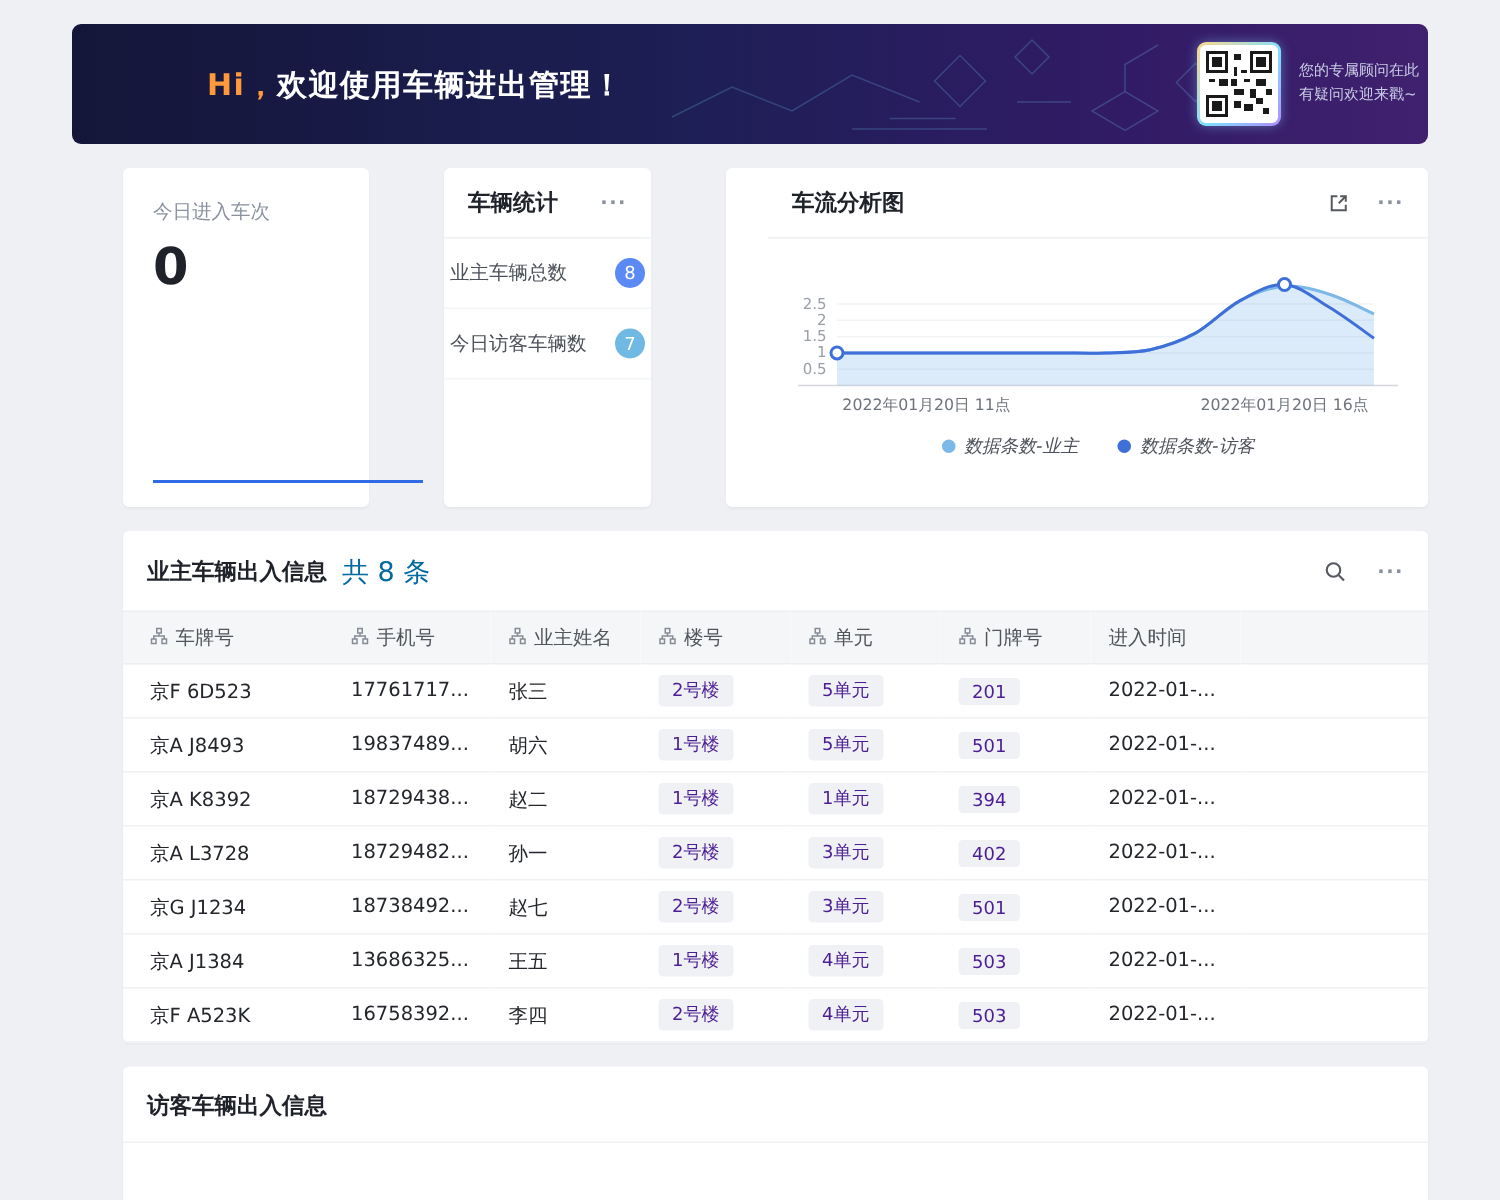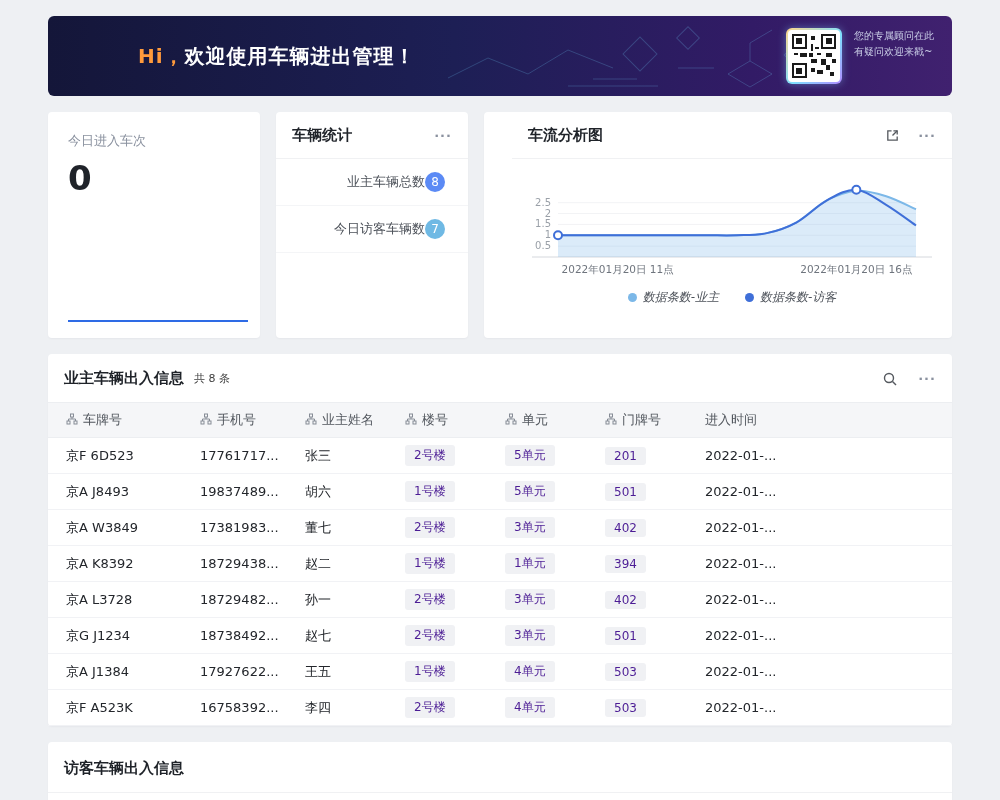--- a/index.html
+++ b/index.html
@@ -13,53 +13,53 @@
 
   
   .banner {
     position: relative; height: 80px; border-radius: 6px; overflow: hidden;
     background: linear-gradient(90deg, #141639 0%, #1d1f55 45%, #321b66 78%, #40216f 100%);
     display: flex; align-items: center; color: #fff;
   }
   .banner-deco { position: absolute; left: 42%; top: 0; height: 80px; width: 420px; }
   .banner-title { margin-left: 90px; font-size: 20px; font-weight: bold; letter-spacing: 1px; z-index: 1; }
   .banner-title .hi { color: #ff9a3c; }
-  .banner-right { position: absolute; right: 18px; top: 50%; transform: translateY(-50%); display: flex; align-items: flex-start; gap: 12px; z-index: 1; }
+  .banner-right { position: absolute; right: 6px; top: 50%; transform: translateY(-50%); display: flex; align-items: center; gap: 12px; z-index: 1; }
   .qr-frame { padding: 2px; border-radius: 6px; background: linear-gradient(135deg, #ffd78a, #7ee0ff 55%, #b08cff); box-shadow: 0 0 8px rgba(130,200,255,.45); }
   .qr { width: 52px; height: 52px; background: #fff; border-radius: 4px; padding: 4px; display: block; }
   .qr-caption { font-size: 10px; color: #c9cde6; line-height: 1.6; }
 
   
   .cards-row { display: flex; gap: 16px; margin-top: 16px; height: 226px; }
-  .card { background: #fff; border-radius: 4px; box-shadow: 0 1px 2px rgba(31,35,41,.04); }
+  .card { background: #fff; border-radius: 4px; box-shadow: 0 1px 2px rgba(31,35,41,.04); margin-left: 34px; }
 
   .stat-card { width: 216px; padding: 20px; position: relative; }
   .stat-label { color: #8a919f; font-size: 13px; }
   .stat-value { font-size: 34px; font-weight: 600; margin-top: 8px; }
   .stat-underline { position: absolute; left: 20px; bottom: 16px; width: 180px; height: 2px; background: #2e6be5; }
 
   .list-card { width: 196px; }
   .card-header { display: flex; justify-content: space-between; align-items: center; padding: 14px 16px 13px; border-bottom: 1px solid #f0f1f3; }
   .card-title { font-weight: bold; font-size: 15px; color: #1f2329; }
   .more-icon { color: #8a919f; font-weight: bold; letter-spacing: 1px; cursor: pointer; font-size: 13px; }
-  .list-row { display: flex; justify-content: flex-end; align-items: center; padding: 13px 23px; border-bottom: 1px solid #f4f5f7; font-size: 13px; color: #4c5159; }
+  .list-row { display: flex; justify-content: space-between; align-items: center; padding: 13px 4px; border-bottom: 1px solid #f4f5f7; font-size: 13px; color: #4c5159; }
   .badge { min-width: 20px; height: 20px; border-radius: 50%; color: #fff; font-size: 12px; display: inline-flex; align-items: center; justify-content: center; }
 
   .chart-card { flex: 1; padding-left: 28px; }
   .chart-icons { display: flex; align-items: center; gap: 18px; }
   .icon-btn { cursor: pointer; display: inline-flex; color: #55595f; }
   .chart-body { padding: 10px 16px 0; }
   .legend { display: flex; justify-content: center; gap: 26px; font-size: 12px; color: #4c5159; margin-top: 4px; }
   .legend-item { display: inline-flex; align-items: center; cursor: pointer; font-style: italic; }
   .legend-dot { width: 9px; height: 9px; border-radius: 50%; display: inline-block; margin-right: 6px; }
 
   
   .table-card { margin-top: 16px; }
   .table-card-header { display: flex; align-items: center; padding: 15px 16px 14px; }
-  .count-label { color: #404040; font-size: 11px; margin-left: 10px; }
+  .count-label { color: #0369a1; font-size: 18px; margin-left: 10px; }
   .header-icons { margin-left: auto; display: flex; align-items: center; gap: 20px; }
 
   table { width: 100%; border-collapse: collapse; font-size: 13px; table-layout: fixed; }
   thead th {
     background: #f5f6f8; font-weight: normal; color: #51565d; text-align: left;
     padding: 8px 12px; border-top: 1px solid #eceef1; border-bottom: 1px solid #eceef1;
     white-space: nowrap; overflow: hidden;
   }
   thead th:first-child, tbody td:first-child { padding-left: 18px; }
   .col-icon { vertical-align: -1px; margin-right: 5px; }
@@ -284,30 +284,20 @@
             <td>京A J8493</td>
             <td>19837489...</td>
             <td>胡六</td>
             <td><span class="tag">1号楼</span></td>
             <td><span class="tag">5单元</span></td>
             <td><span class="tag">501</span></td>
             <td>2022-01-...</td>
             <td></td>
           </tr>
           <tr>
-            <td>京A W3849</td>
-            <td>17381983...</td>
-            <td>董七</td>
-            <td><span class="tag">2号楼</span></td>
-            <td><span class="tag">3单元</span></td>
-            <td><span class="tag">402</span></td>
-            <td>2022-01-...</td>
-            <td></td>
-          </tr>
-          <tr>
             <td>京A K8392</td>
             <td>18729438...</td>
             <td>赵二</td>
             <td><span class="tag">1号楼</span></td>
             <td><span class="tag">1单元</span></td>
             <td><span class="tag">394</span></td>
             <td>2022-01-...</td>
             <td></td>
           </tr>
           <tr>
@@ -325,21 +315,21 @@
             <td>18738492...</td>
             <td>赵七</td>
             <td><span class="tag">2号楼</span></td>
             <td><span class="tag">3单元</span></td>
             <td><span class="tag">501</span></td>
             <td>2022-01-...</td>
             <td></td>
           </tr>
           <tr>
             <td>京A J1384</td>
-            <td>17927622...</td>
+            <td>13686325...</td>
             <td>王五</td>
             <td><span class="tag">1号楼</span></td>
             <td><span class="tag">4单元</span></td>
             <td><span class="tag">503</span></td>
             <td>2022-01-...</td>
             <td></td>
           </tr>
           <tr>
             <td>京F A523K</td>
             <td>16758392...</td>

